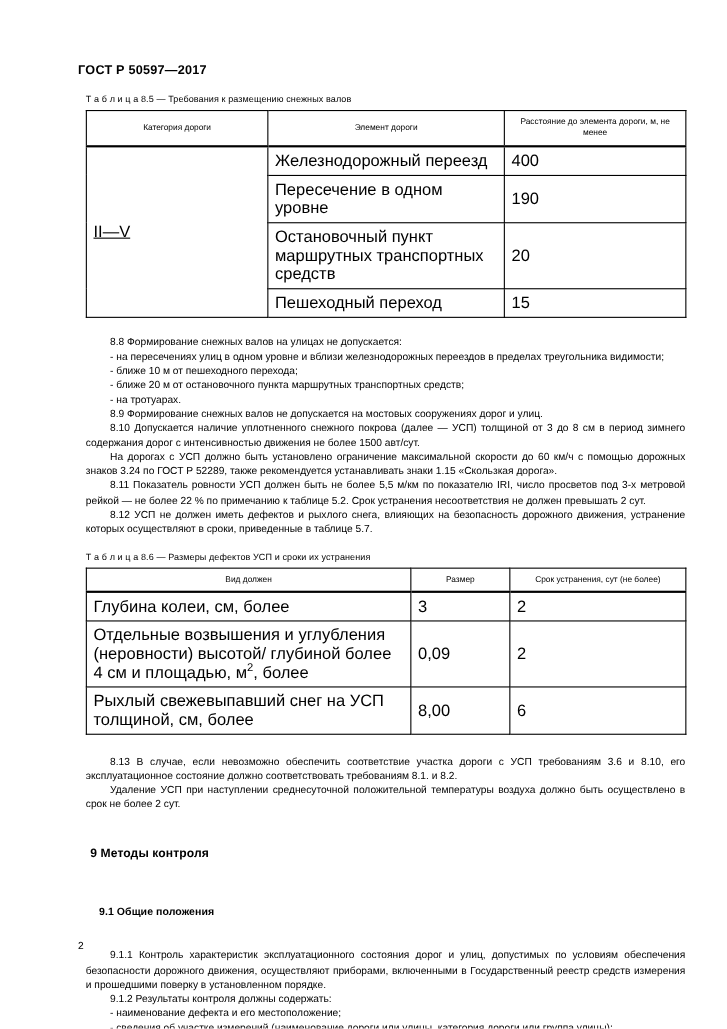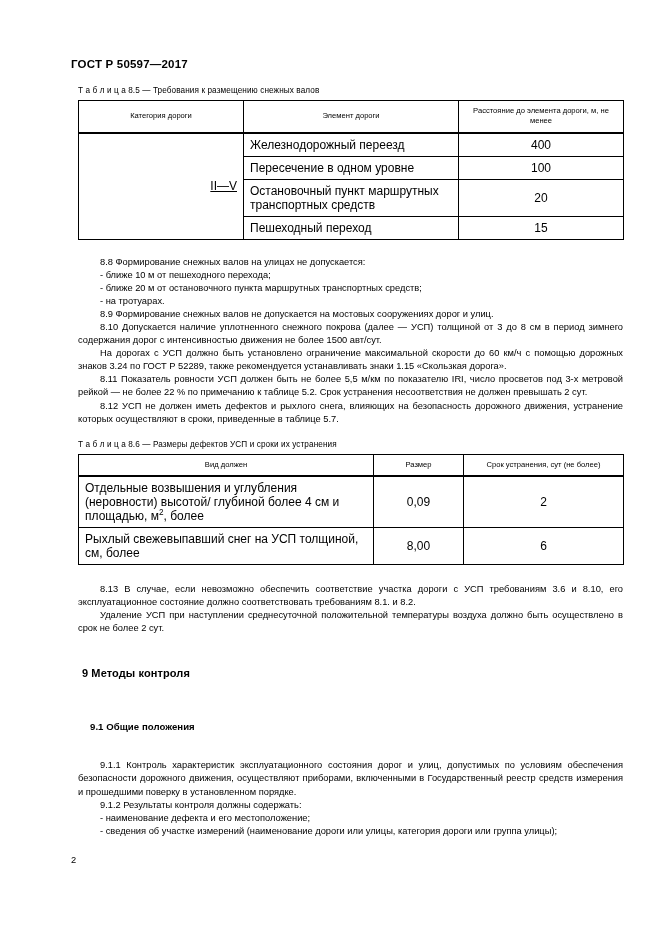--- a/index.html
+++ b/index.html
@@ -54,27 +54,27 @@
     vertical-align: middle;
   }
   table.doc thead th {
     font-size: 7.6px;
     text-align: center;
     line-height: 1.35;
     padding: 5px 4px;
     border-bottom-width: 2px;
   }
   table.doc tbody td {
-    font-size: 12px;
+    font-size: 15px;
     margin-top: 16px;
   }
-  .c-center { text-align: center; }
+  .c-center { text-align: left; }
   .c-left { text-align: left; }
   .cat-cell {
-    text-align: right;
+    text-align: left;
     font-size: 9.5px;
     text-decoration: underline;
   }
   p.body {
     font-size: 9.3px;
     line-height: 13.1px;
     margin: 0;
     text-align: justify;
     text-justify: inter-word;
   }
@@ -127,36 +127,37 @@
         </tr>
       </thead>
       <tbody>
         <tr>
           <td class="cat-cell" rowspan="4">II—V</td>
           <td class="c-left">Железнодорожный переезд</td>
           <td class="c-center">400</td>
         </tr>
         <tr>
           <td class="c-left">Пересечение в одном уровне</td>
-          <td class="c-center">100</td>
+          <td class="c-center">190</td>
         </tr>
         <tr>
           <td class="c-left">Остановочный пункт маршрутных транспортных средств</td>
           <td class="c-center">20</td>
         </tr>
         <tr>
           <td class="c-left">Пешеходный переход</td>
           <td class="c-center">15</td>
         </tr>
       </tbody>
     </table>
 
     <div class="gap-after-table"></div>
 
     <p class="body ind">8.8 Формирование снежных валов на улицах не допускается:</p>
+    <p class="body ind-dash">- на пересечениях улиц в одном уровне и вблизи железнодорожных переездов в пределах треугольника видимости;</p>
     <p class="body ind-dash">- ближе 10 м от пешеходного перехода;</p>
     <p class="body ind-dash">- ближе 20 м от остановочного пункта маршрутных транспортных средств;</p>
     <p class="body ind-dash">- на тротуарах.</p>
     <p class="body ind">8.9 Формирование снежных валов не допускается на мостовых сооружениях дорог и улиц.</p>
     <p class="body ind">8.10 Допускается наличие уплотненного снежного покрова (далее — УСП) толщиной от 3 до 8 см в период зимнего содержания дорог с интенсивностью движения не более 1500 авт/сут.</p>
     <p class="body ind">На дорогах с УСП должно быть установлено ограничение максимальной скорости до 60 км/ч с помощью дорожных знаков 3.24 по ГОСТ Р 52289, также рекомендуется устанавливать знаки 1.15 «Скользкая дорога».</p>
     <p class="body ind">8.11 Показатель ровности УСП должен быть не более 5,5 м/км по показателю IRI, число просветов под 3-х метровой рейкой — не более 22 % по примечанию к таблице 5.2. Срок устранения несоответствия не должен превышать 2 сут.</p>
     <p class="body ind">8.12 УСП не должен иметь дефектов и рыхлого снега, влияющих на безопасность дорожного движения, устранение которых осуществляют в сроки, приведенные в таблице 5.7.</p>
 
     <div class="gap-before-table"></div>
@@ -171,20 +172,25 @@
       </colgroup>
       <thead>
         <tr>
           <th>Вид должен</th>
           <th>Размер</th>
           <th>Срок устранения, сут (не более)</th>
         </tr>
       </thead>
       <tbody>
         <tr>
+          <td class="c-left">Глубина колеи, см, более</td>
+          <td class="c-center">3</td>
+          <td class="c-center">2</td>
+        </tr>
+        <tr>
           <td class="c-left">Отдельные возвышения и углубления (неровности) высотой/ глубиной более 4 см и площадью, м<sup>2</sup>, более</td>
           <td class="c-center">0,09</td>
           <td class="c-center">2</td>
         </tr>
         <tr>
           <td class="c-left">Рыхлый свежевыпавший снег на УСП толщиной, см, более</td>
           <td class="c-center">8,00</td>
           <td class="c-center">6</td>
         </tr>
       </tbody>

